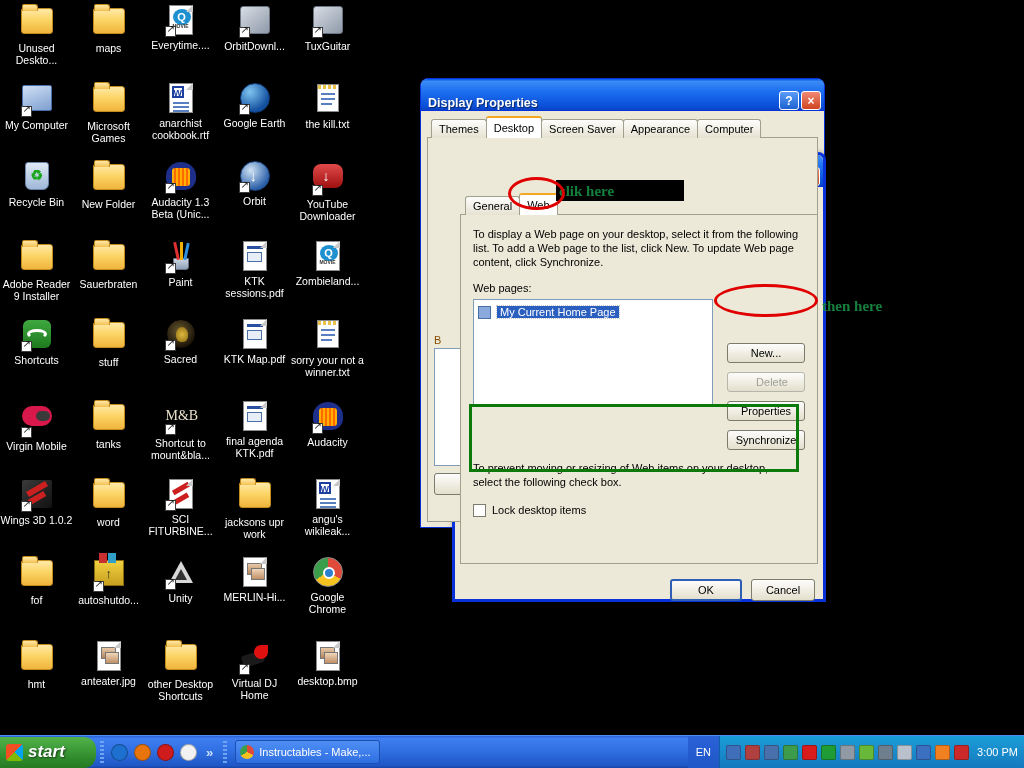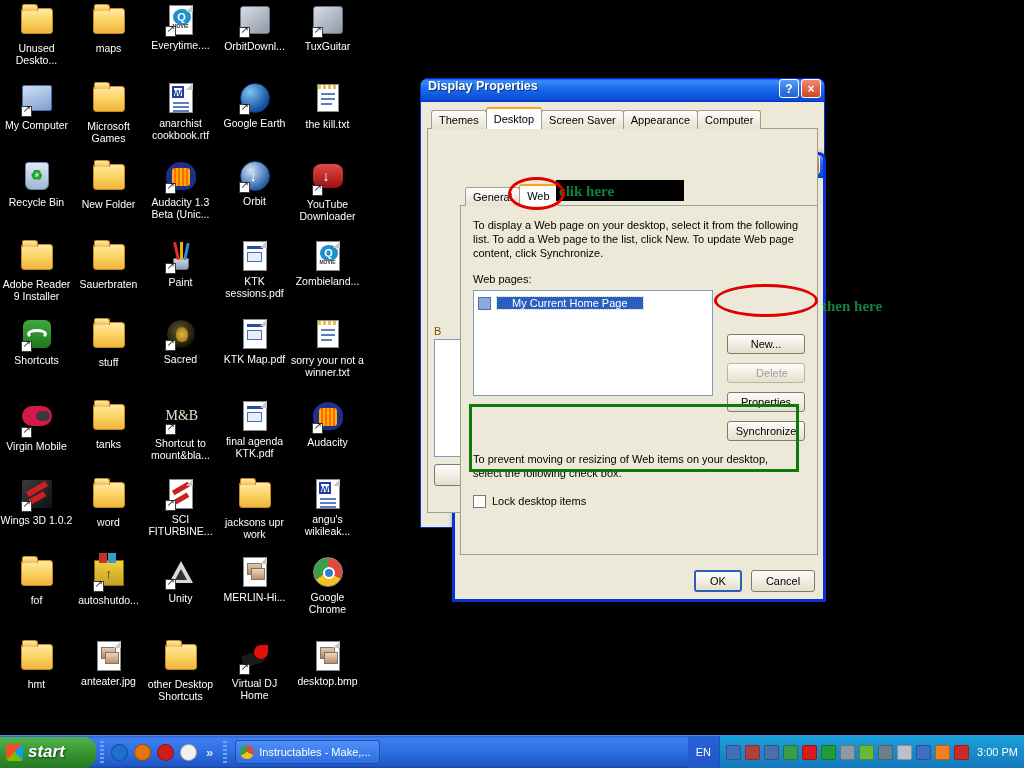--- a/index.html
+++ b/index.html
@@ -68,24 +68,24 @@
 
   
   .xpwin {
     position: absolute;
     background: #ece9d8;
     border: 1px solid #0831d9;
     border-radius: 8px 8px 0 0;
     box-shadow: 2px 2px 6px rgba(0,0,0,.5);
   }
   .xptitle {
-    height: 23px;
+    height: 32px;
     background: linear-gradient(180deg,#0058ee 0%, #3a8bf5 8%, #1d6ff0 40%, #0a4fd8 88%, #0a43c4 100%);
     border-radius: 6px 6px 0 0;
-    display: flex; align-items: flex-start;
+    display: flex; align-items: flex-end;
     padding: 0 3px 0 7px;
     border-bottom: 1px solid #0831d9;
   }
   .xptitle .t {
     color: #fff; font-size: 12.5px; font-weight: bold;
     text-shadow: 1px 1px 1px rgba(0,0,0,.55);
     flex: 1; font-family: "Liberation Sans", sans-serif;
     white-space: nowrap; overflow: hidden;
   }
   .tbtn {
@@ -633,42 +633,42 @@
 
       <div class="tabpanel" style="height:350px; background:#ece9d8; padding:12px 10px 10px 12px; position:relative;">
 
         <div class="xptext" style="width:330px;">To display a Web page on your desktop, select it from the following list. To add a Web page to the list, click New.  To update Web page content, click Synchronize.</div>
 
         <div class="xptext" style="margin-top:12px;">Web pages:</div>
 
         <div class="listbox" id="webpages" style="margin-top:4px; width:240px; height:106px; padding:4px;">
             <div style="display: flex; align-items: center; height: 16px;">
               <span class="cbox shaded"></span>
-              <span style="font-size: 11px; margin-left: 6px; padding: 0px 15px; background: rgb(42, 95, 192); color: rgb(255, 255, 255); outline: rgb(200, 200, 200) dotted 1px;">My Current Home Page</span>
+              <span style="font-size: 11px; margin-left: 6px; padding: 0px 3px; background: rgb(42, 95, 192); color: rgb(255, 255, 255); outline: rgb(200, 200, 200) dotted 1px;">My Current Home Page</span>
             </div>
           </div>
 
         <div style="position:absolute; right:12px; top:128px; width:78px;">
           <div class="xpbtn" style="height:20px; margin-bottom:9px;">New...</div>
           <div class="xpbtn disabled" style="height:20px; margin-bottom:9px;padding-left:12px;">Delete</div>
           <div class="xpbtn" style="height:20px; margin-bottom:9px;">Properties</div>
           <div class="xpbtn" style="height:20px;">Synchronize</div>
         </div>
 
         <div style="position:absolute; left:12px; top:246px; width:328px;">
           <div class="xptext" style="width:318px;">To prevent moving or resizing of Web items on your desktop, select the following check box.</div>
           <div style="margin-top:14px; display:flex; align-items:center;">
             <span class="cbox"></span>
             <span class="xptext" style="margin-left:6px;">Lock desktop items</span>
           </div>
         </div>
       </div>
 
       <div style="position:absolute; right:8px; bottom:6px; display:flex; gap:9px;">
-        <div class="xpbtn default" style="width:48px; height:22px;">OK</div>
+        <div class="xpbtn default" style="width:72px; height:22px;">OK</div>
         <div class="xpbtn" style="width:64px; height:22px;">Cancel</div>
       </div>
     </div>
   </div>
 
   <div class="annot-blackbar" style="left:556px; top:180px; width:128px; height:21px;"></div>
   <div class="annot-text" style="left:559px; top:183px;">clik here</div>
   <div class="annot-ellipse" style="left:508px; top:177px; width:57px; height:33px;"></div>
 
   <div class="annot-text" style="left:822px; top:298px;">then here</div>

